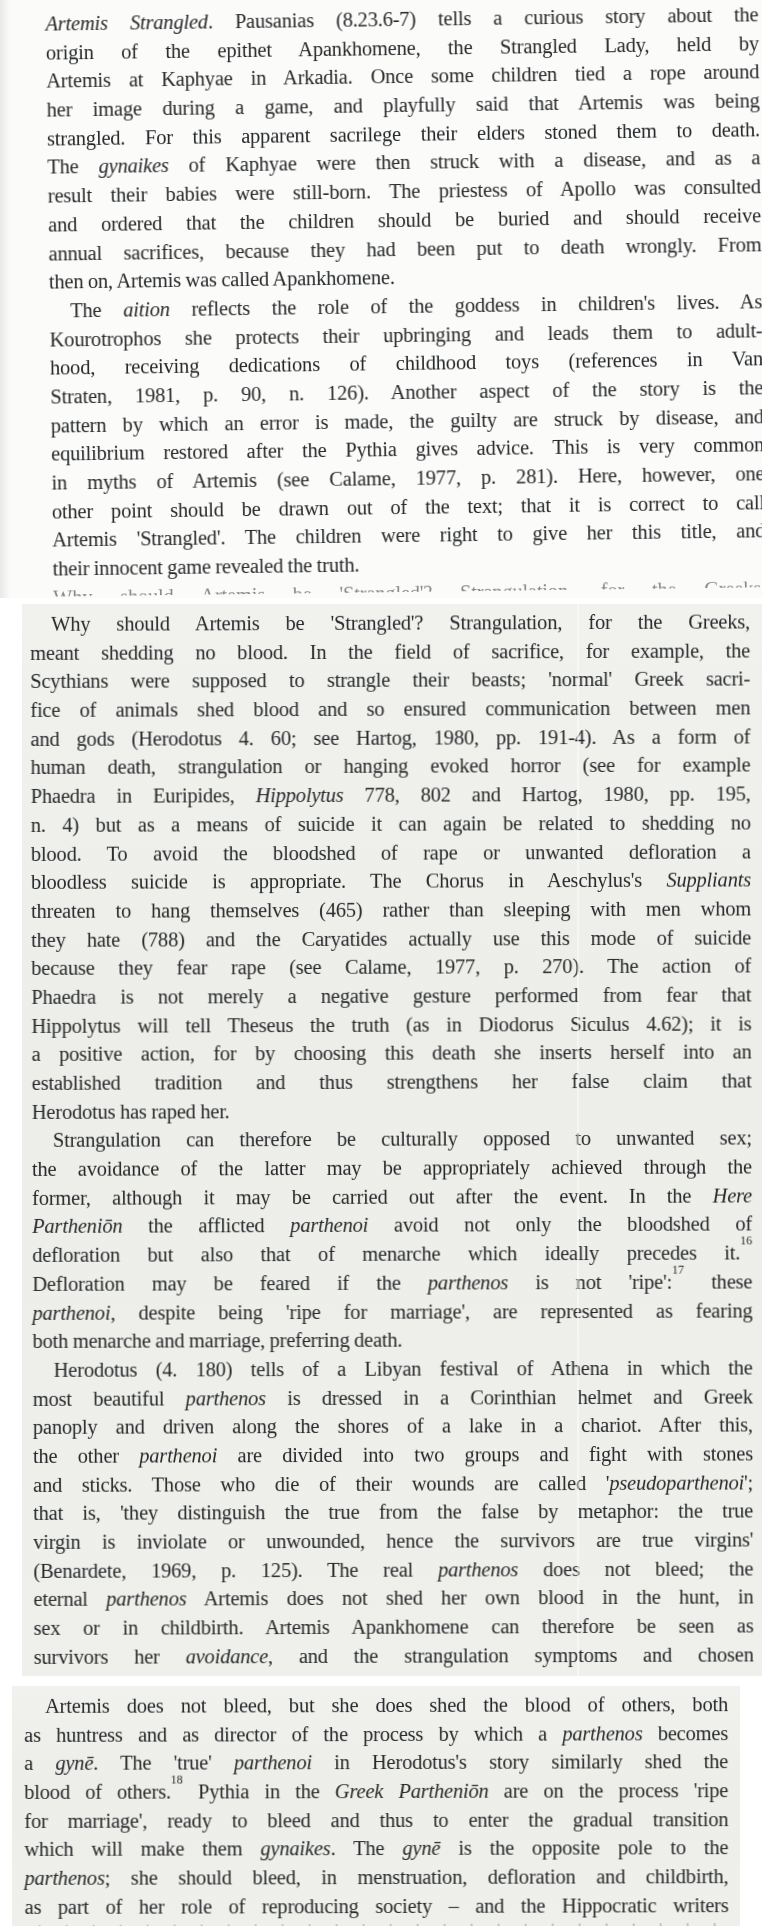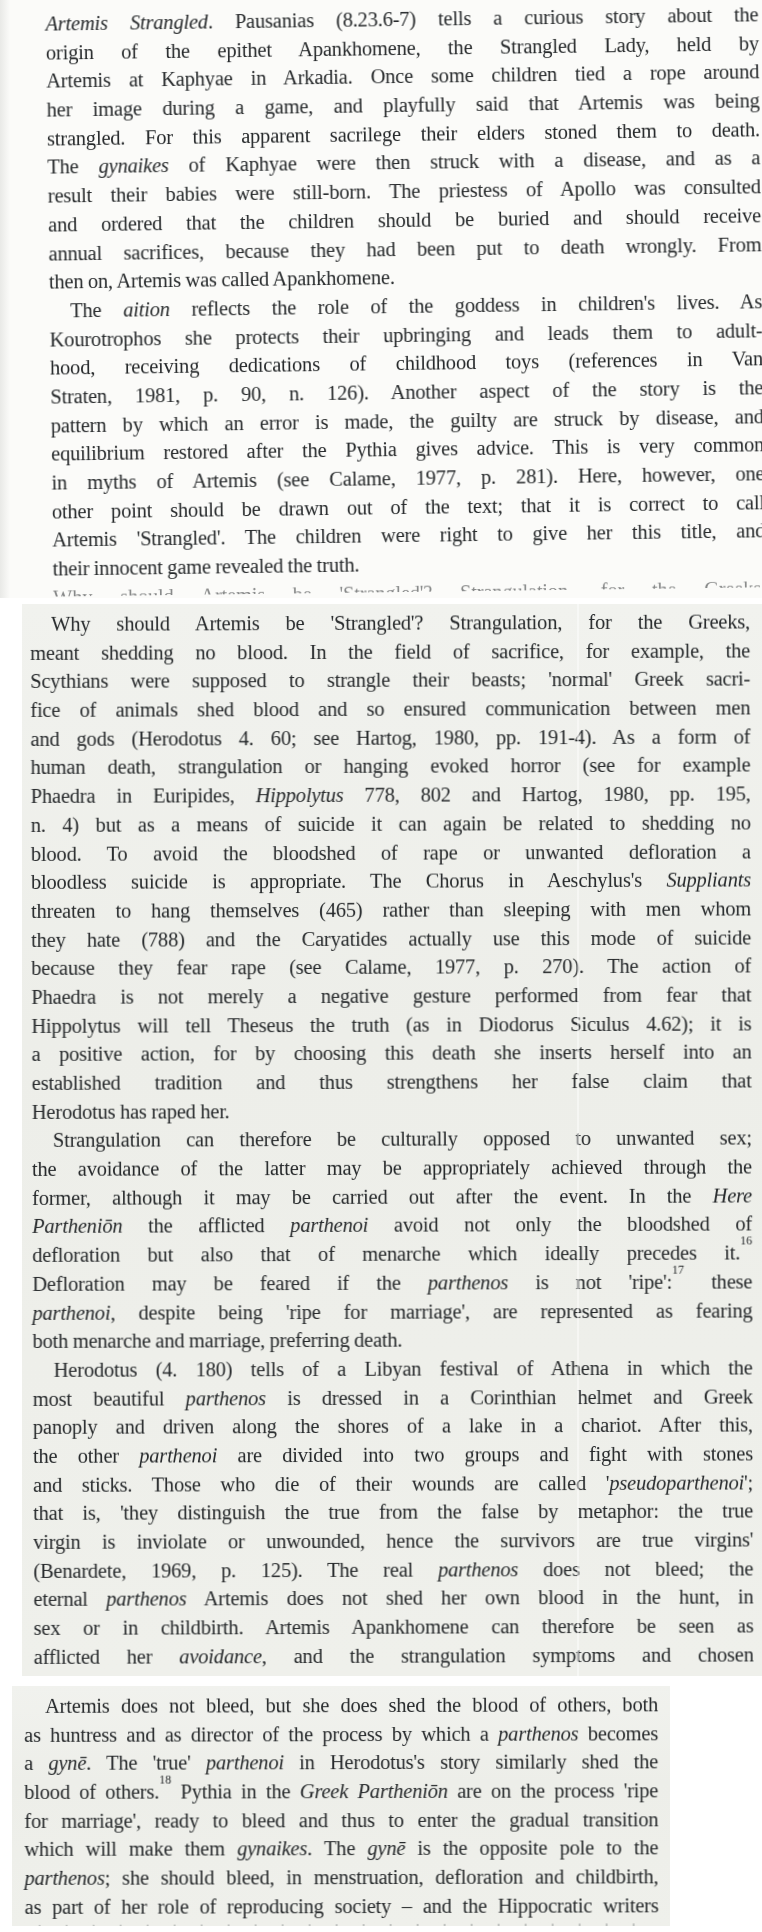--- a/index.html
+++ b/index.html
@@ -27,21 +27,21 @@
   .crease{position:absolute;top:0;right:2px;width:3px;height:100%;
     background:linear-gradient(180deg,rgba(60,62,64,0.50) 0 90px,rgba(120,122,124,0.18) 150px,rgba(140,140,138,0.10) 100%);
     filter:blur(0.6px);}
   .leftshade{position:absolute;top:0;left:0;width:10px;height:100%;
     background:linear-gradient(90deg,rgba(190,192,188,0.30),rgba(190,192,188,0));}
   .fragment-clip{height:13px;overflow:hidden;opacity:0.55;}
   
   #sec2{left:22px;top:604px;width:740px;height:1072px;}
   #sec2 .textwrap{padding:6px 12px 0 8px;transform:rotate(-0.2deg);transform-origin:0 0;}
   
-  #sec3{left:12px;top:1686px;width:658px;height:240px;}
+  #sec3{left:12px;top:1686px;width:728px;height:240px;}
   #sec3 .textwrap{padding:6px 12px 0 12px;transform:rotate(-0.15deg);transform-origin:0 0;}
   .remnant-dots{margin:3px 2px 0 14px;height:5px;opacity:0.5;
     background:repeating-linear-gradient(90deg,rgba(70,75,80,0.55) 0 2px,rgba(0,0,0,0) 2px 27px);}
   .grayblock{background:linear-gradient(180deg,#f1f2ee,#edeee9 40%,#eff0eb);}
   .fold{position:absolute;top:0;width:2px;height:100%;background:rgba(255,255,255,0.45);filter:blur(0.5px);}
 </style>
 </head>
 <body style="--page-bg: #ffffff; --ink: #26292b;">
 
 <div id="sec1" class="block" style="background-color: rgb(251, 251, 249); padding-left: 20px;">
@@ -115,21 +115,21 @@
         <div class="line"><span>Herodotus (4. 180) tells of a Libyan festival of Athena in which the</span></div>
         <div class="line"><span>most beautiful </span><i>parthenos</i><span> is dressed in a Corinthian helmet and Greek</span></div>
         <div class="line"><span>panoply and driven along the shores of a lake in a chariot. After this,</span></div>
         <div class="line"><span>the other </span><i>parthenoi</i><span> are divided into two groups and fight with stones</span></div>
         <div class="line"><span>and sticks. Those who die of their wounds are called '</span><i>pseudoparthenoi</i><span>';</span></div>
         <div class="line"><span>that is, 'they distinguish the true from the false by metaphor: the true</span></div>
         <div class="line"><span>virgin is inviolate or unwounded, hence the survivors are true virgins'</span></div>
         <div class="line"><span>(Benardete, 1969, p. 125). The real </span><i>parthenos</i><span> does not bleed; the</span></div>
         <div class="line"><span>eternal </span><i>parthenos</i><span> Artemis does not shed her own blood in the hunt, in</span></div>
         <div class="line"><span>sex or in childbirth. Artemis Apankhomene can therefore be seen as</span></div>
-        <div class="line"><span>afflicted her </span><i>avoidance</i><span>, and the strangulation symptoms and chosen</span></div>
+        <div class="line"><span>survivors her </span><i>avoidance</i><span>, and the strangulation symptoms and chosen</span></div>
       </div>
     </div>
   <div class="fold" style="left:555px"></div>
 </div>
 
 <div id="sec3" class="block grayblock" style="background-color: rgb(239, 240, 235);">
   <div class="textwrap">
       <div class="para ind">
         <div class="line"><span>Artemis does not bleed, but she does shed the blood of others, both</span></div>
         <div class="line"><span>as huntress and as director of the process by which a </span><i>parthenos</i><span> becomes</span></div>

